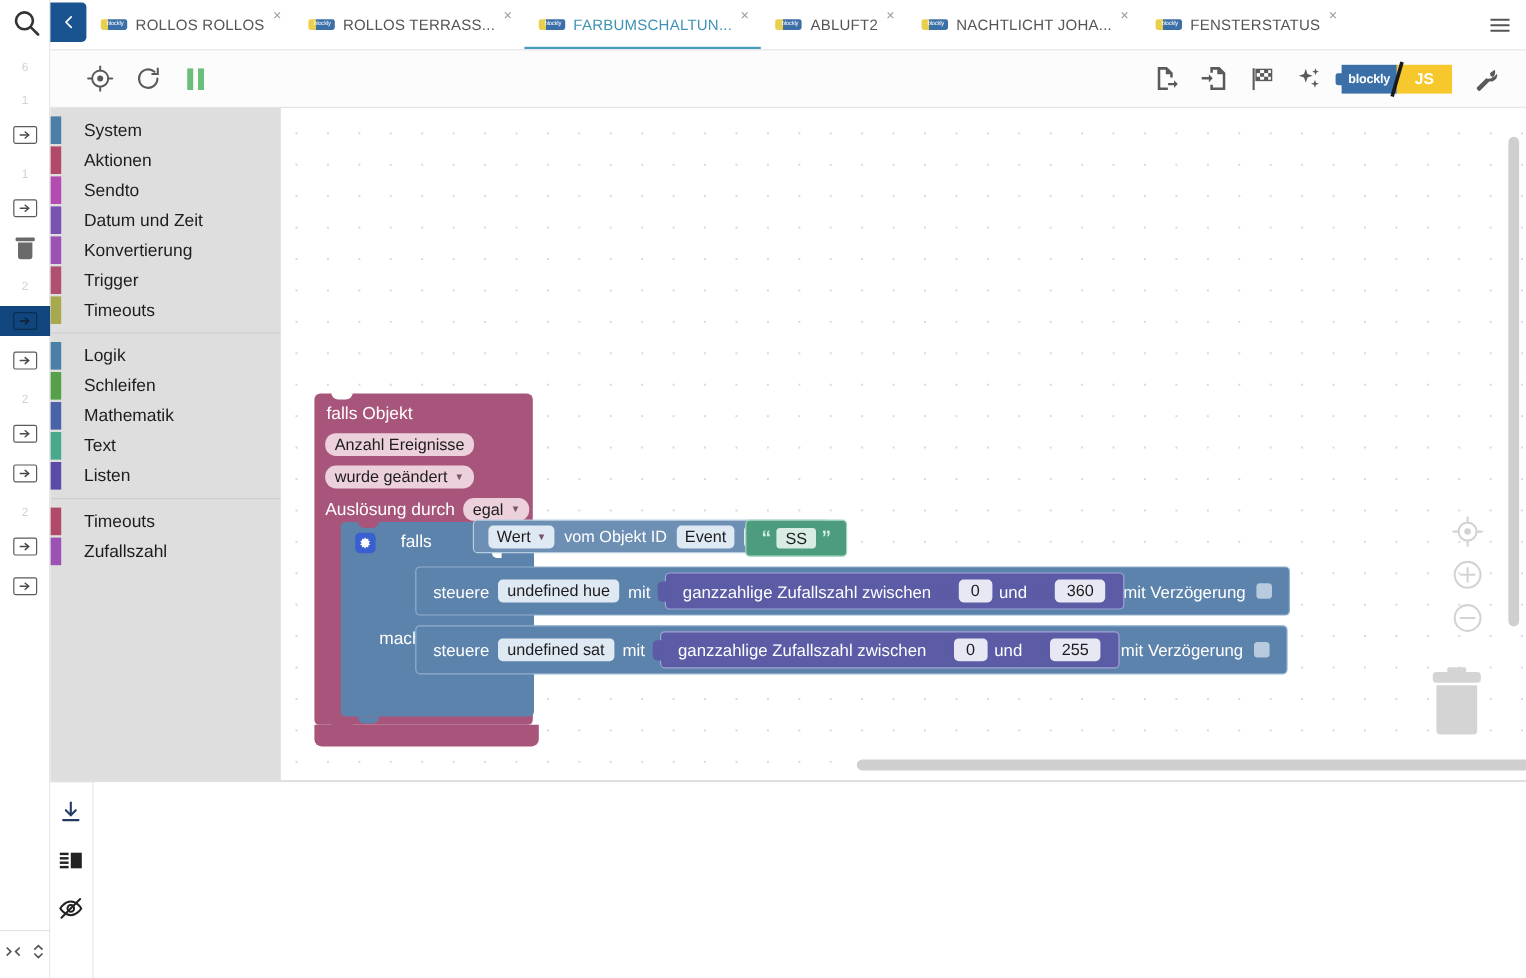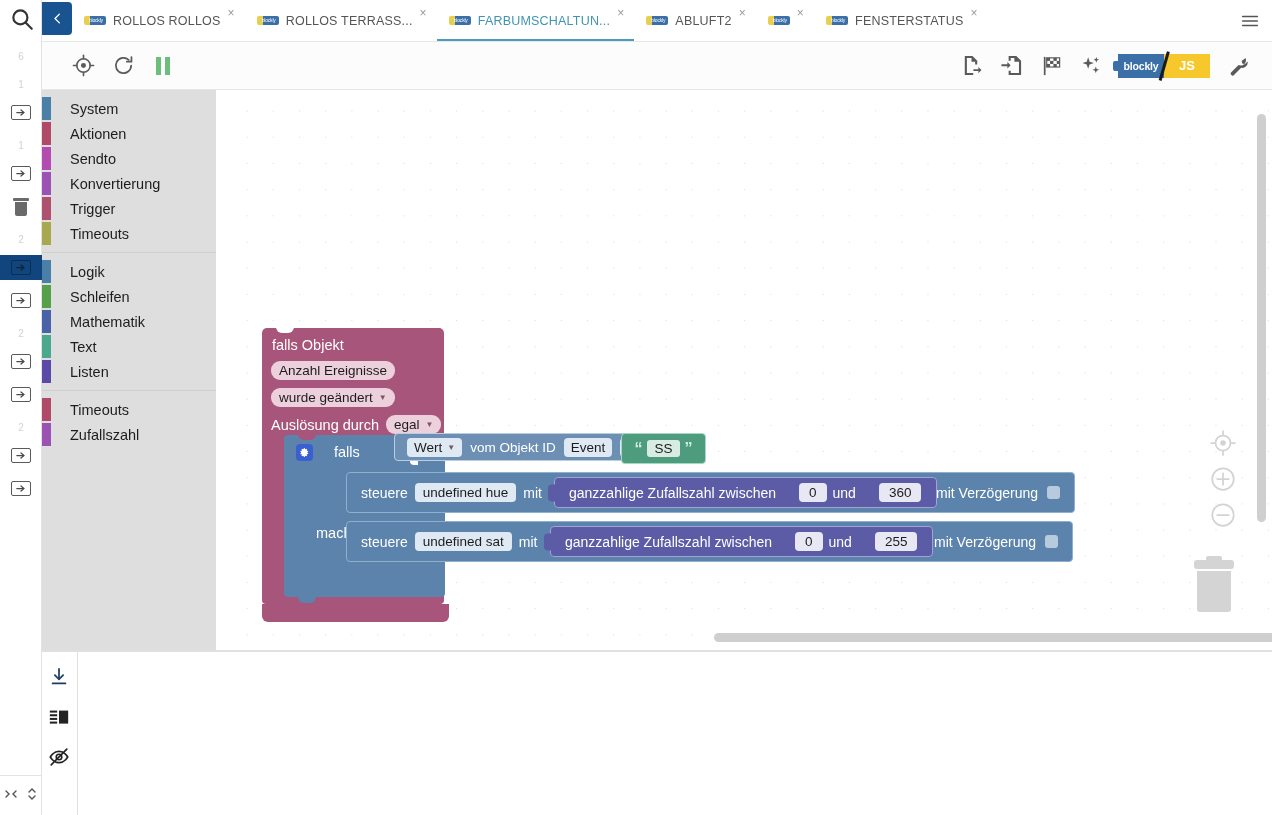--- a/index.html
+++ b/index.html
@@ -118,21 +118,21 @@
     position: absolute; left: 50%; top: -3px; width: 2.5px; height: 30px;
     background: #1a1a1a; transform: translateX(-50%) rotate(16deg);
   }
   #lang-toggle .nub {
     position: absolute; left: -5px; top: 7px; width: 7px; height: 10px;
     background: #3b6fa8; border-radius: 2px 0 0 2px;
   }
 
   
   #toolbox {
-    position: absolute; left: 42px; top: 90px; width: 174px; bottom: 165px;
+    position: absolute; left: 42px; top: 90px; width: 192px; bottom: 165px;
     background: #dedede; z-index: 3; padding-top: 6px;
     overflow: hidden;
   }
   .cat-sep { height: 1px; background: #cfcfcf; margin: 6px 0 6px 0; }
   .cat-row {
     display: flex; align-items: center; height: 25px; cursor: pointer;
   }
   .cat-swatch { width: 9px; height: 23px; flex: none; margin-right: 19px; }
   .cat-label { font-size: 14.5px; color: #1d1d1d; }
 
@@ -442,20 +442,21 @@
         <span class="tab-title">FARBUMSCHALTUN...</span>
         <span class="tab-close">×</span>
       </div>
       <div class="tab">
         <span class="blockly-badge"></span>
         <span class="tab-title">ABLUFT2</span>
         <span class="tab-close">×</span>
       </div>
       <div class="tab">
         <span class="blockly-badge"></span>
+        <span class="tab-title">NACHTLICHT JOHA...</span>
         <span class="tab-close">×</span>
       </div>
       <div class="tab">
         <span class="blockly-badge"></span>
         <span class="tab-title">FENSTERSTATUS</span>
         <span class="tab-close">×</span>
       </div>
     </div>
   <div id="tabbar-menu">
     <svg width="22" height="22" viewBox="0 0 24 24" stroke="#555" stroke-width="1.7" stroke-linecap="round">
@@ -546,20 +547,24 @@
     </div>
     <div class="cat-row">
       <span class="cat-swatch" style="background:#b04a68"></span>
       <span class="cat-label">Aktionen</span>
     </div>
     <div class="cat-row">
       <span class="cat-swatch" style="background:#b44bb0"></span>
       <span class="cat-label">Sendto</span>
     </div>
     <div class="cat-row">
+      <span class="cat-swatch" style="background:#7a52b4"></span>
+      <span class="cat-label">Datum und Zeit</span>
+    </div>
+    <div class="cat-row">
       <span class="cat-swatch" style="background:#9b52b4"></span>
       <span class="cat-label">Konvertierung</span>
     </div>
     <div class="cat-row">
       <span class="cat-swatch" style="background:#b0506f"></span>
       <span class="cat-label">Trigger</span>
     </div>
     <div class="cat-row">
       <span class="cat-swatch" style="background:#a8a84e"></span>
       <span class="cat-label">Timeouts</span>

